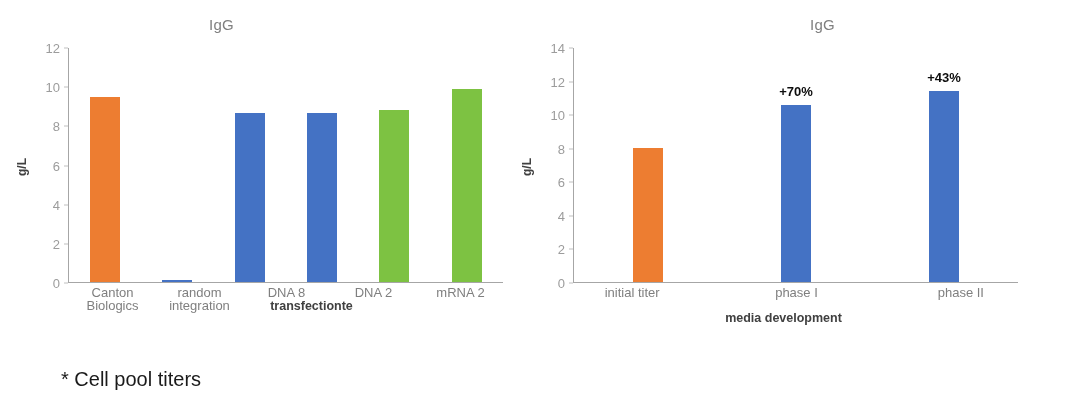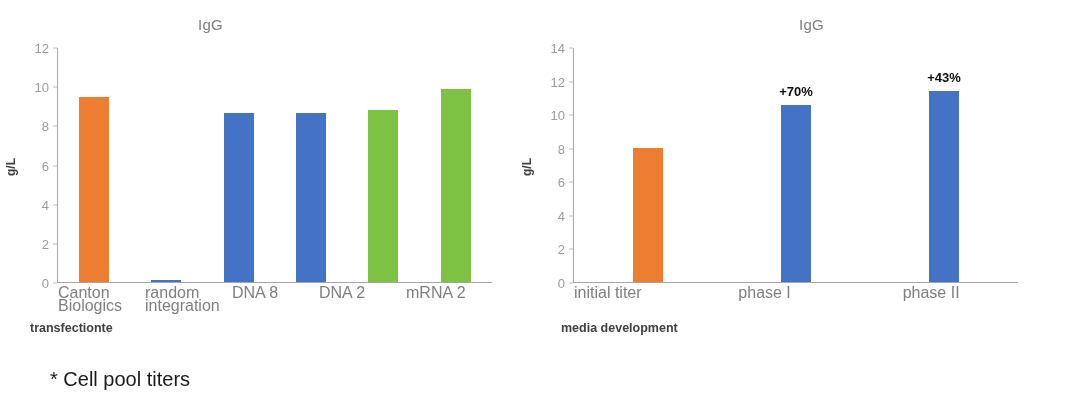--- a/index.html
+++ b/index.html
@@ -18,20 +18,21 @@
   .page {
     position: relative;
     width: 1082px;
     height: 415px;
   }
   .panel {
     position: absolute;
     top: 0;
     width: 541px;
     height: 415px;
+    margin-left: 11px;
   }
   #panel-left  { left: 0; }
   #panel-right { left: 541px; }
 
   .chart-title {
     position: absolute;
     top: 16px;
     width: 100%;
     text-align: center;
     font-size: 15px;
@@ -131,36 +132,37 @@
   .xticks {
     position: absolute;
     left: 58px;
     width: 435px;
     top: 286px;
     display: flex;
   }
   #xticks-right { left: 574px; width: 445px; gap: 48px; }
   .xtick {
     flex: 1 1 0;
-    font-size: 16px;
+    text-align: center;
+    font-size: 13px;
     color: #7f7f7f;
     line-height: 13px;
   }
 
   .xlabel {
     position: absolute;
     width: 100%;
-    text-align: left;
-    top: 321px;
+    text-align: center;
+    top: 299px;
     font-size: 12.5px;
     font-weight: bold;
     color: #404040;
   }
   #xlabel-left  { left: 30px; }
-  #xlabel-right { left: 20px; }
+  #xlabel-right { left: 20px; margin-top: 12px; }
 
   .caption {
     position: absolute;
     top: 368px;
     font-size: 20px;
     color: #1a1a1a;
     font-weight: normal;
     white-space: nowrap;
   }
   #caption-left  { left: 50px; }

